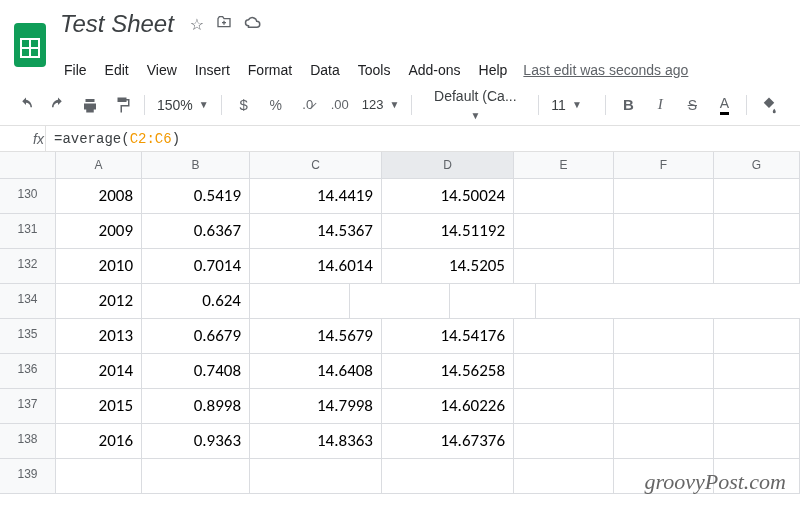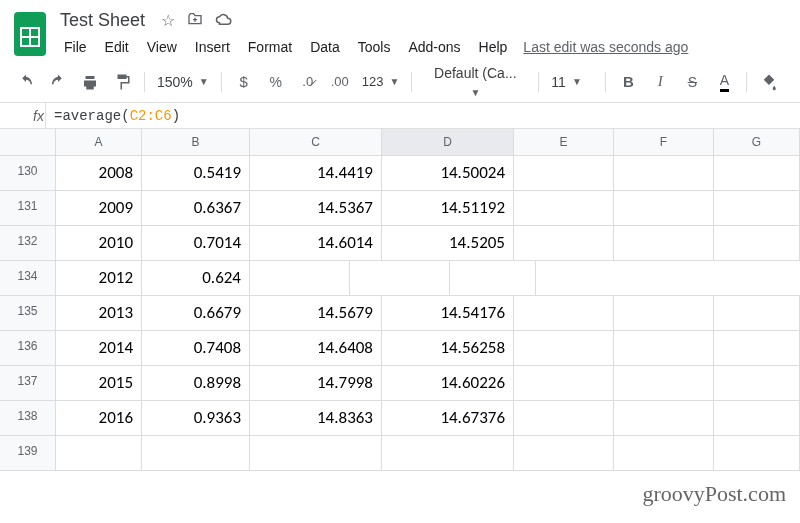--- a/index.html
+++ b/index.html
@@ -4,23 +4,23 @@
 <style>
   * { box-sizing: border-box; margin: 0; padding: 0; }
   body { font-family: Arial, sans-serif; font-size: 13px; color: #3c4043; background: #fff; width: 800px; height: 523px; overflow: hidden; }
   .container { display: flex; flex-direction: column; height: 100%; }
 
   .titlebar { display: flex; align-items: center; padding: 8px 12px 2px 12px; }
   .docs-icon { width: 36px; height: 48px; display: flex; align-items: center; justify-content: center; }
   .docs-icon svg { width: 32px; height: 44px; }
   .title-area { display: flex; flex-direction: column; margin-left: 8px; }
   .title-row { display: flex; align-items: center; gap: 12px; }
-  .doc-title { font-size: 18px; color: #3c4043; padding: 2px 4px; }
+  .doc-title { font-size: 24px; color: #3c4043; padding: 2px 4px; font-style: italic; }
   .title-icon { color: #5f6368; font-size: 16px; cursor: pointer; }
-  .menubar { display: flex; gap: 2px; margin-top: 2px; }
+  .menubar { display: flex; gap: 2px; margin-top: 18px; }
   .menu-item { padding: 4px 8px; font-size: 14px; color: #202124; cursor: pointer; }
   .last-edit { color: #5f6368; text-decoration: underline; cursor: pointer; font-size: 14px; padding: 4px 6px; }
 
   .toolbar { display: flex; align-items: center; padding: 4px 12px; border-bottom: 1px solid #e0e0e0; gap: 4px; }
   .tb-btn { display: flex; align-items: center; justify-content: center; width: 28px; height: 26px; cursor: pointer; color: #5f6368; }
   .tb-sep { width: 1px; height: 20px; background: #dadce0; margin: 0 4px; }
   .tb-select { display: flex; align-items: center; font-size: 14px; color: #3c4043; padding: 0 4px; cursor: pointer; gap: 6px; }
   .tb-select .caret { font-size: 10px; color: #5f6368; }
   .tb-font { border: none; font-size: 14px; color: #3c4043; flex-direction: column; }
 
@@ -40,21 +40,21 @@
   .col-d { width: 132px; }
   .col-e { width: 100px; }
   .col-f { width: 100px; }
   .col-g { width: 86px; }
 
   .rows { }
   .row { display: flex; border-bottom: 1px solid #dadce0; }
   .row-header { width: 56px; text-align: center; font-size: 12px; color: #5f6368; padding: 8px 0; border-right: 1px solid #dadce0; background: #f8f9fa; }
   .cell { text-align: right; font-size: 17px; color: #000; padding: 6px 8px 6px 4px; border-right: 1px solid #dadce0; font-family: Calibri, Arial, sans-serif; height: 34px; }
 
-  .watermark { position: absolute; bottom: 16px; right: 14px; font-family: Georgia, serif; font-size: 22px; color: #666; }
+  .watermark { position: absolute; bottom: 28px; right: 14px; font-style: italic; font-family: Georgia, serif; font-size: 22px; color: #666; }
 </style>
 </head>
 <body>
 
 <div class="container">
   <div class="titlebar">
     <div class="docs-icon">
       <svg viewBox="0 0 32 44">
           <rect x="0" y="0" width="32" height="44" rx="4" fill="#0f9d58"></rect>
           <rect x="7" y="16" width="18" height="18" fill="none" stroke="#fff" stroke-width="2"></rect>

